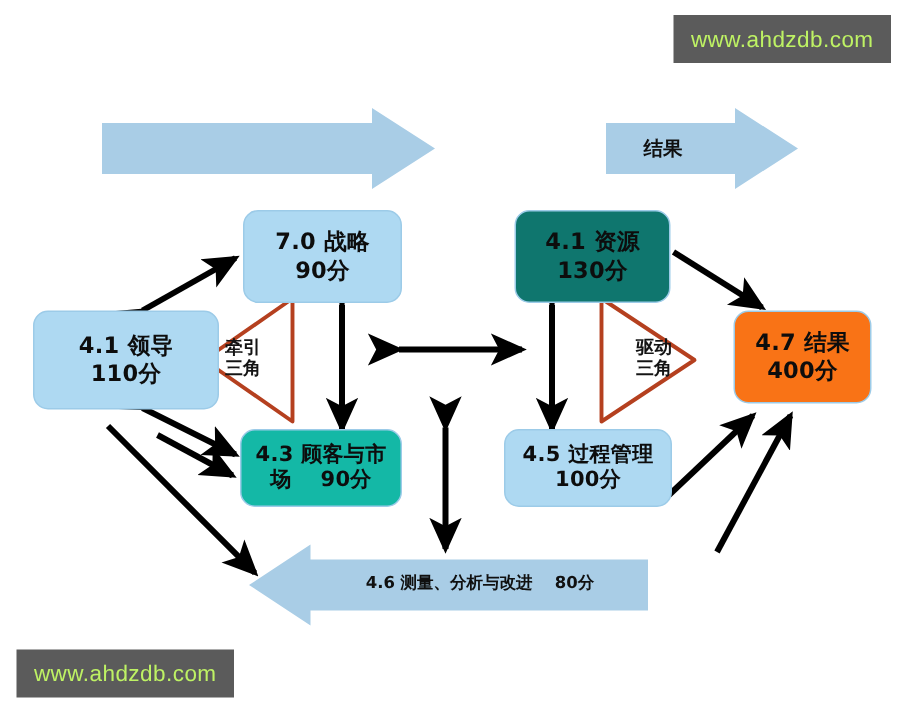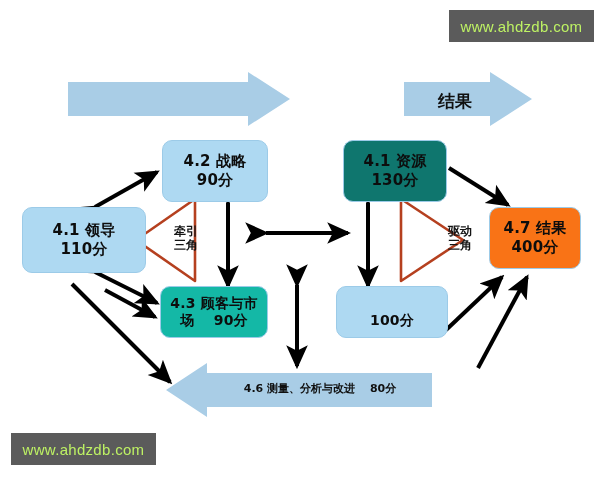--- a/index.html
+++ b/index.html
@@ -31,21 +31,21 @@
     position:absolute;
     font-weight:bold;
     color:#101010;
     z-index:4;
     white-space:nowrap;
   }
   .tri-label{
     position:absolute;
     font-weight:bold;
     color:#111;
-    text-align:right;
+    text-align:left;
     line-height:1.2;
     z-index:5;
     white-space:nowrap;
   }
   .watermark{
     position:absolute;
     background:#5b5b5b;
     color:#bef264;
     font-family:"Liberation Sans","DejaVu Sans",sans-serif;
     font-size:15px;
@@ -95,55 +95,55 @@
 
     <line x1="72" y1="284" x2="170" y2="382" stroke="#000" stroke-width="4" marker-end="url(#ah)"></line>
 
     <line x1="105" y1="290" x2="155" y2="317" stroke="#000" stroke-width="4" marker-end="url(#ah)"></line>
 
     <polygon points="136,240 195,199 195,281" fill="none" stroke="#b5401f" stroke-width="2.6" stroke-linejoin="round"></polygon>
     <polygon points="463,240 401,199 401,281" fill="none" stroke="#b5401f" stroke-width="2.6" stroke-linejoin="round"></polygon>
   </svg>
 
 
-  <div class="banner-label" style="left:422px;top:90px;width:66px;font-size:17px;text-align:center;">结果</div>
+  <div class="banner-label" style="left:409px;top:90px;width:66px;font-size:13px;text-align:center;">结果</div>
 
   <div class="banner-label" style="left:213px;top:381px;width:214px;font-size:11px;text-align:center;">4.6  测量、分析与改进　 80分</div>
 
   <div class="node" style="left:22px;top:207px;width:124px;height:66px;background:#aed9f2;border:1px solid #9ccbe8;font-size:15px;">
     <span class="txt">
       <span>4.1 领导</span><br>
       <span>110分</span>
     </span>
   </div>
 
   <div class="node" style="left:162px;top:140px;width:106px;height:62px;background:#aed9f2;border:1px solid #9ccbe8;font-size:15px;">
     <span class="txt">
-      <span>4.2 战略</span><br>
+      <span>7.0 战略</span><br>
       <span>90分</span>
     </span>
   </div>
 
   <div class="node" style="left:160px;top:286px;width:108px;height:52px;background:#14b8a6;border:1px solid #9ccbe8;font-size:14px;">
     <span class="txt">
       <span>4.3 顾客与市</span><br>
       <span>场　 90分</span>
     </span>
   </div>
 
   <div class="node" style="left:343px;top:140px;width:104px;height:62px;background:#0f766e;border:1px solid #9ccbe8;font-size:15px;">
     <span class="txt">
       <span>4.1 资源</span><br>
       <span>130分</span>
     </span>
   </div>
 
   <div class="node" style="left:336px;top:286px;width:112px;height:52px;background:#aed9f2;border:1px solid #9ccbe8;font-size:14px;">
     <span class="txt">
-      <br>
+      <span>4.5 过程管理</span><br>
       <span>100分</span>
     </span>
   </div>
 
   <div class="node" style="left:489px;top:207px;width:92px;height:62px;background:#f97316;border:1px solid #9ccbe8;font-size:15px;">
     <span class="txt">
       <span>4.7 结果</span><br>
       <span>400分</span>
     </span>
   </div>

